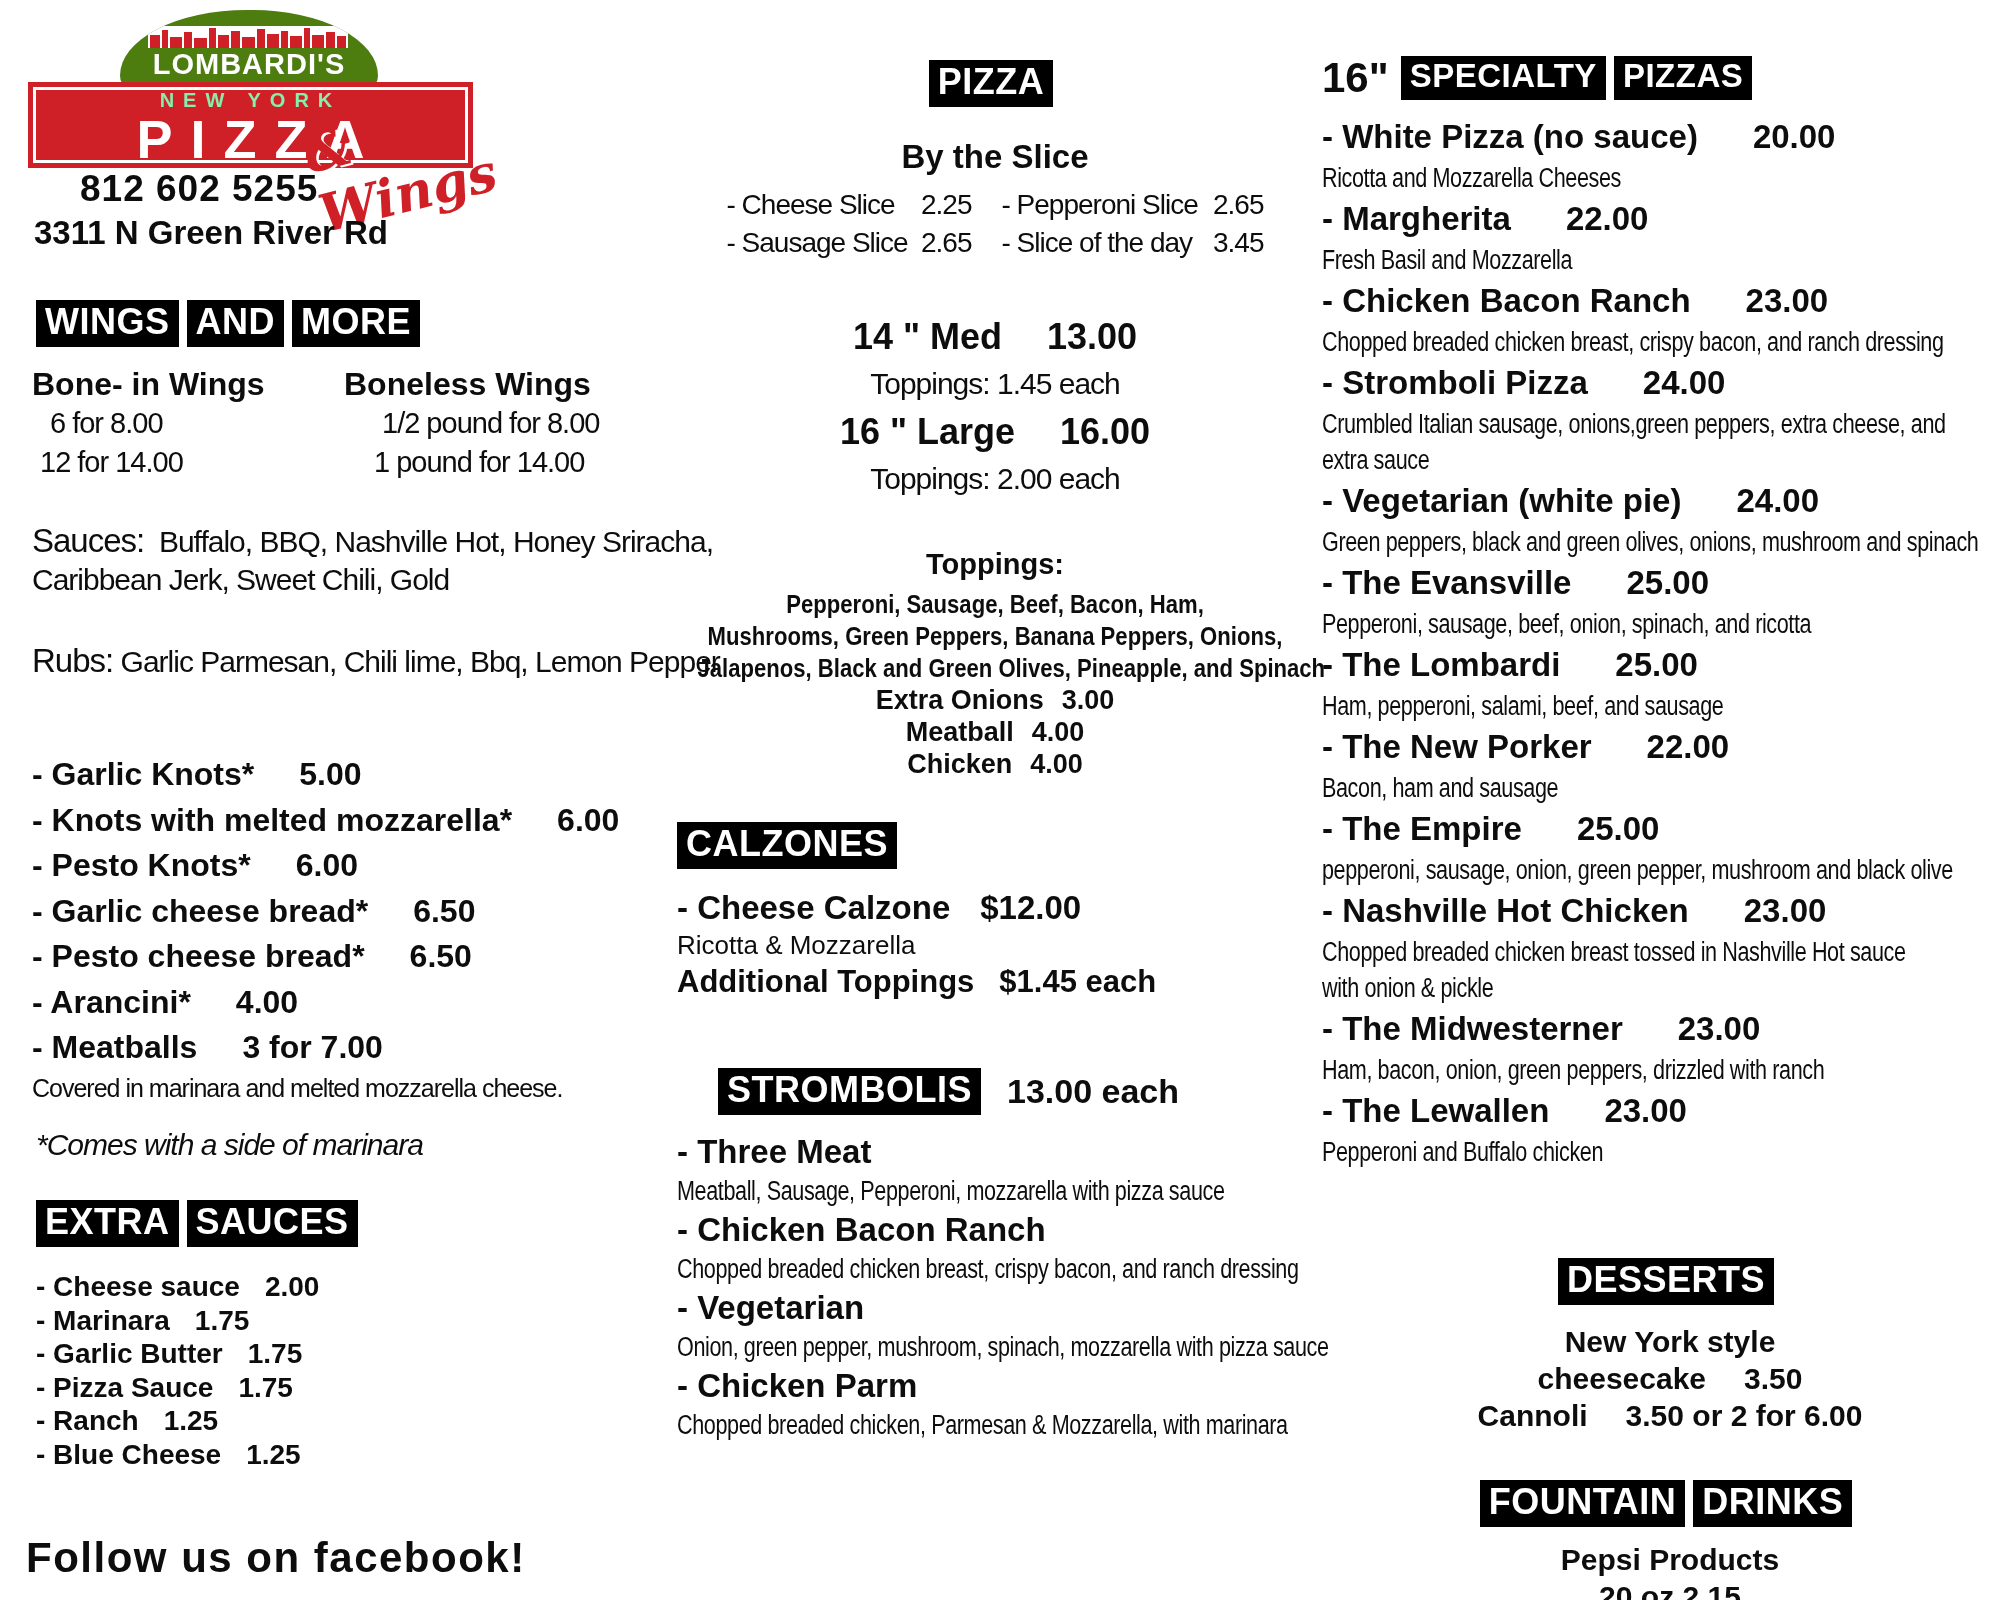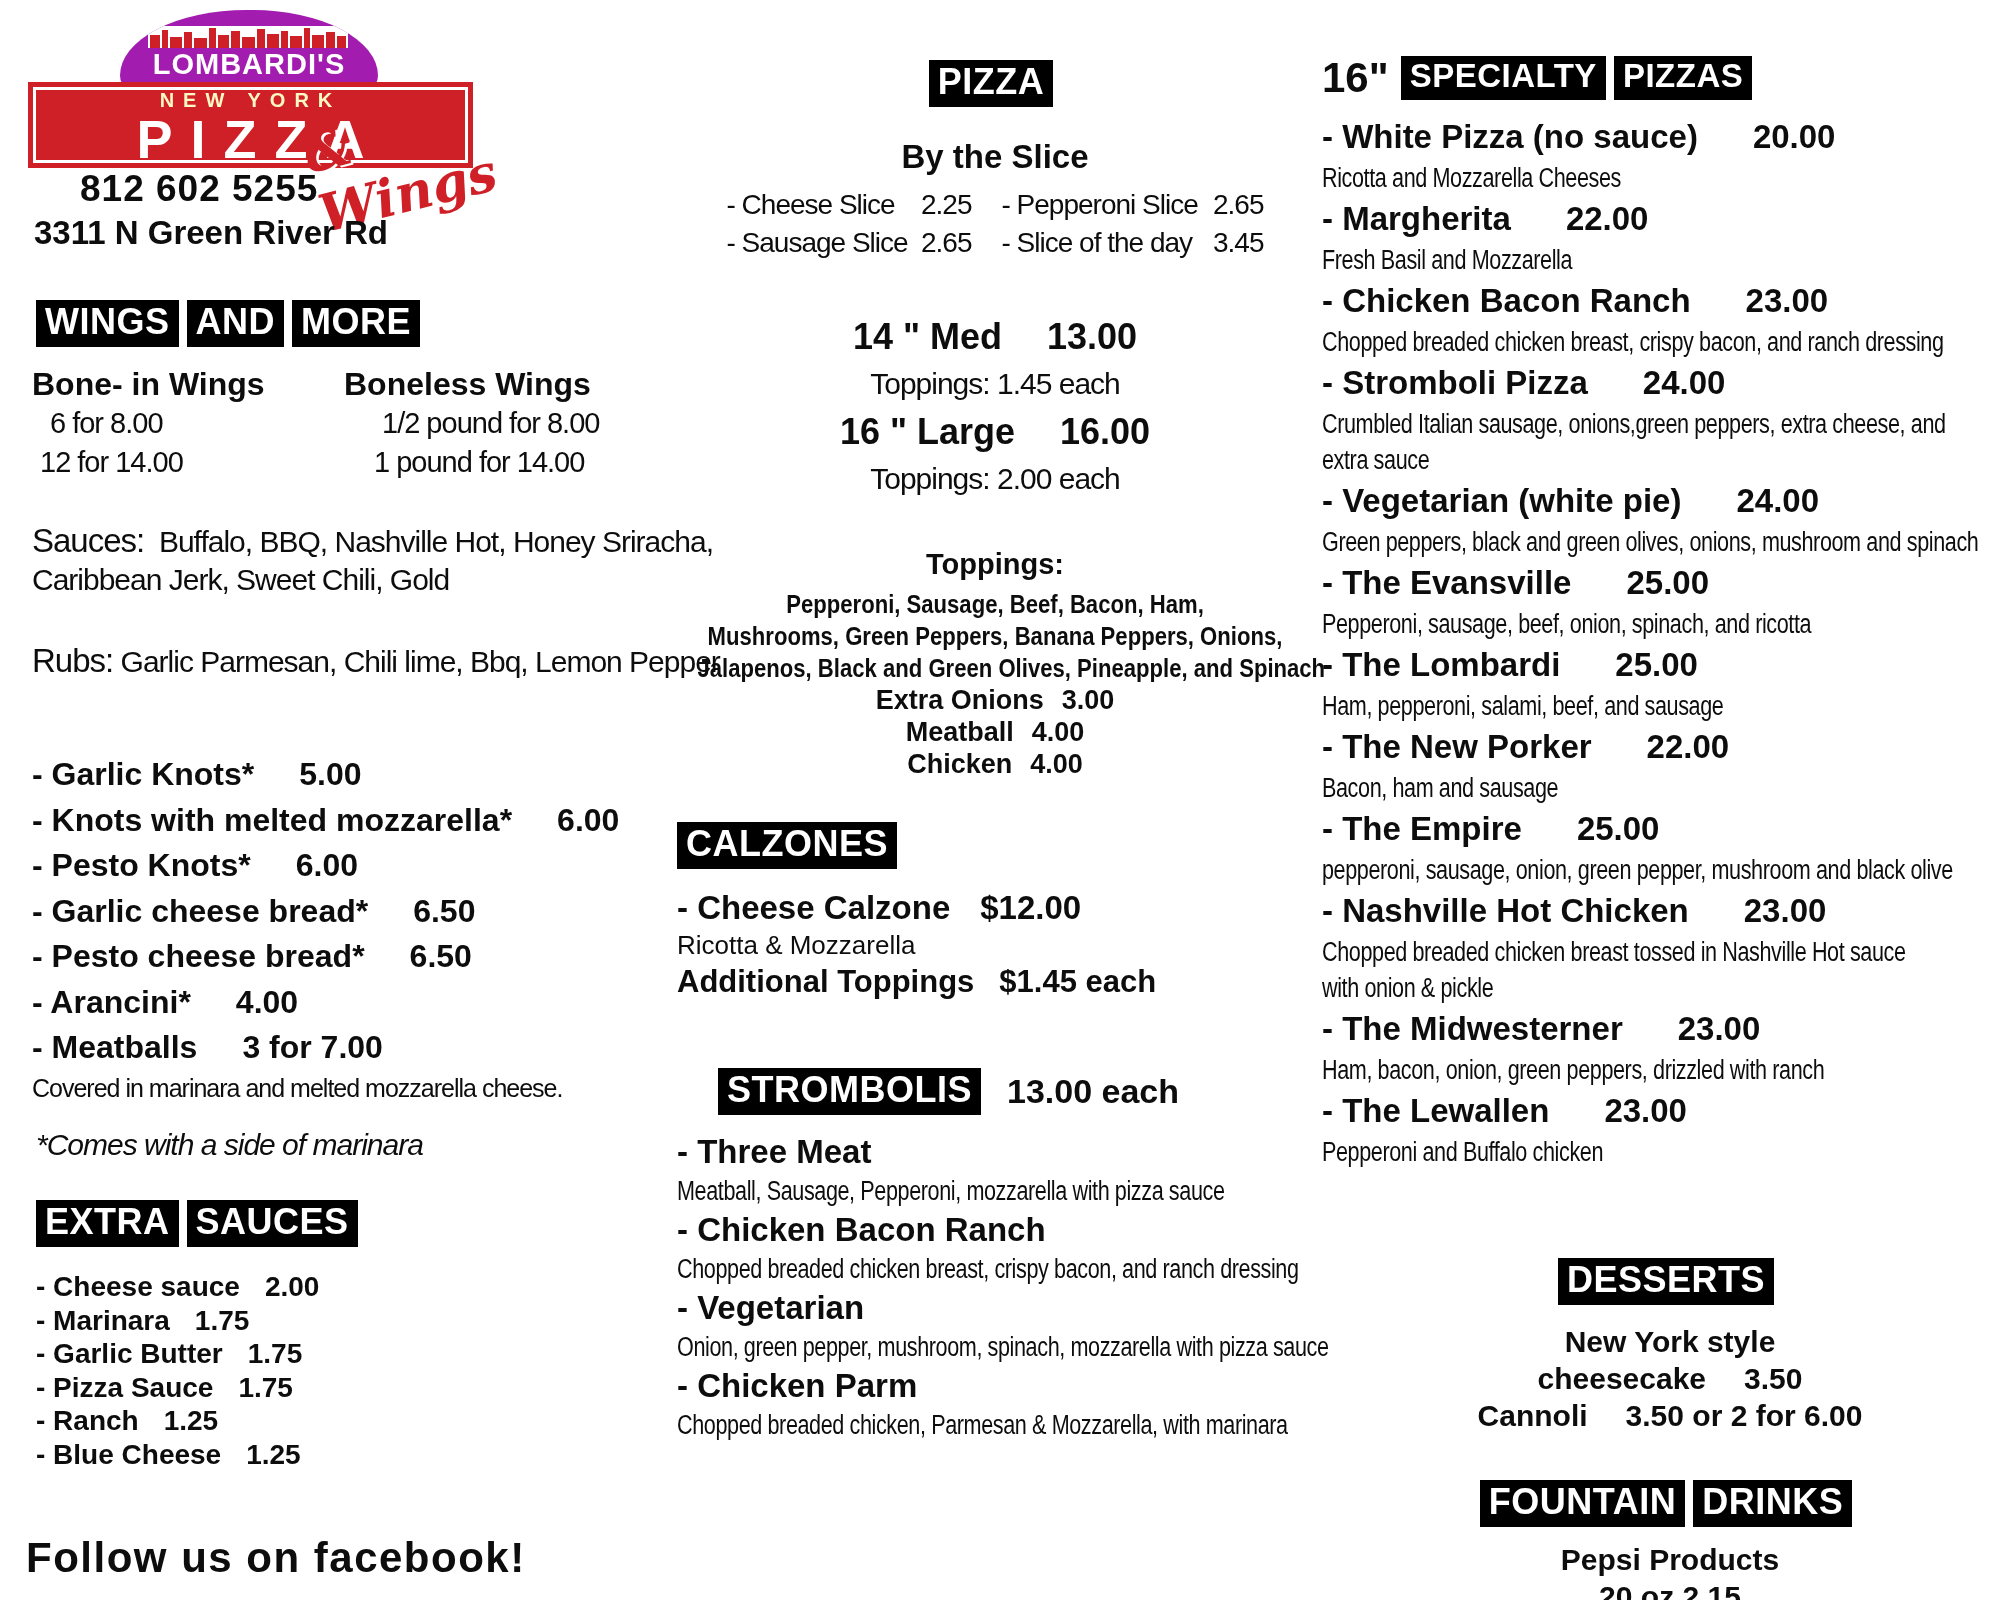--- a/index.html
+++ b/index.html
@@ -12,28 +12,28 @@
   .hdr.small span{font-size:33px;}
   .nr{letter-spacing:-1px;white-space:nowrap;}           
   .desc{display:block;font-size:27px;letter-spacing:-.5px;white-space:nowrap;
         transform:scaleX(.8);transform-origin:left center;line-height:36px;}
   .cdesc{display:block;font-weight:700;font-size:26px;white-space:nowrap;
          transform:scaleX(.85);transform-origin:center;line-height:32px;}
   .abs{position:absolute;}
   
   .col-left{position:absolute;left:28px;top:0;width:612px;height:1600px;}
   .logo{position:absolute;left:0;top:10px;width:450px;height:210px;}
-  .logo-oval{position:absolute;left:92px;top:0;width:258px;height:108px;background:#a21caf;
+  .logo-oval{position:absolute;left:92px;top:0;width:258px;height:108px;background:#4d7c0f;
              border-radius:50% 50% 45% 45% / 62% 62% 40% 40%;overflow:hidden;}
   .skyline{position:absolute;left:28px;top:16px;width:200px;height:22px;}
   .logo-top{position:absolute;left:0;right:0;top:38px;text-align:center;color:#fff;
             font-weight:800;font-size:29px;letter-spacing:1px;}
   .logo-banner{position:absolute;left:0;top:72px;width:445px;height:86px;background:#ce2026;}
   .logo-banner::after{content:"";position:absolute;inset:5px;border:3px solid #fff;pointer-events:none;}
-  .logo-mid{position:absolute;left:0;right:0;top:7px;text-align:center;color:#fef9c3;
+  .logo-mid{position:absolute;left:0;right:0;top:7px;text-align:center;color:#86efac;
             font-weight:800;font-size:20px;letter-spacing:9px;}
   .logo-main{position:absolute;left:0;right:0;top:26px;text-align:center;color:#fff;
              font-weight:800;font-size:54px;letter-spacing:18px;text-indent:18px;}
   .logo-script{position:absolute;left:282px;top:92px;color:#ce2026;
                font-family:"DejaVu Serif",serif;font-style:italic;font-weight:bold;
                font-size:52px;transform:rotate(-14deg);text-shadow:2px 2px 0 #fff;}
   .phone{position:absolute;left:52px;top:168px;font-size:37px;font-weight:800;letter-spacing:1px;}
   .address{position:absolute;left:6px;top:214px;font-size:33px;font-weight:800;}
   .wings-hdr{position:absolute;left:8px;top:300px;}
   .wings-grid{position:absolute;left:4px;top:364px;width:640px;display:grid;

